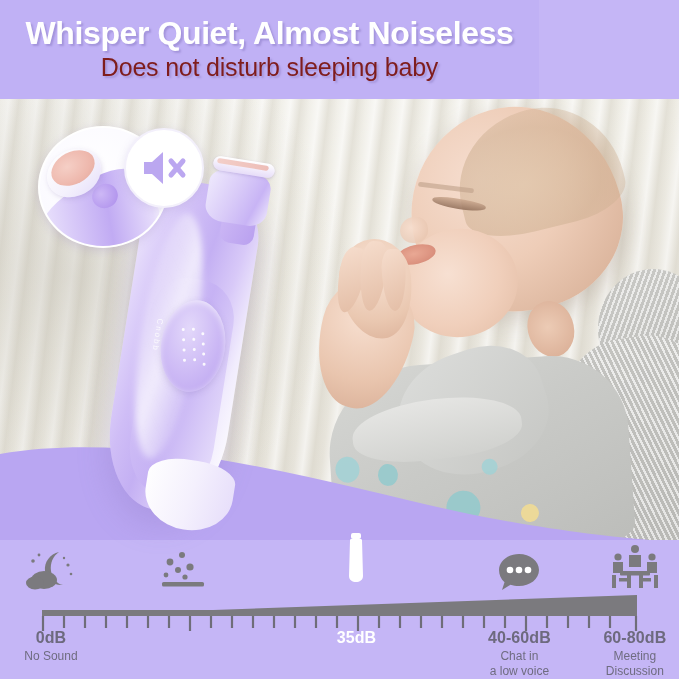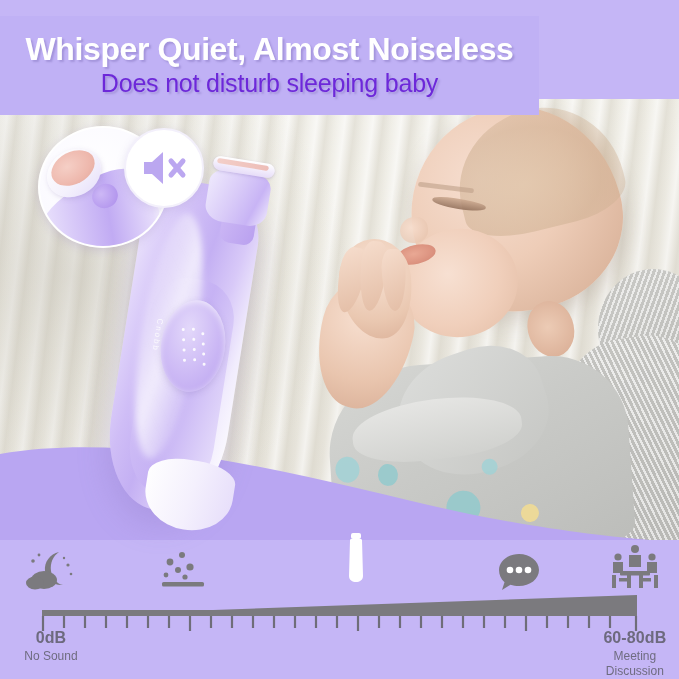--- a/index.html
+++ b/index.html
@@ -11,35 +11,35 @@
   }
   #stage {
     position: relative;
     width: 679px; height: 679px;
     background: #c5b6f6;
     overflow: hidden;
   }
 
   
   #header {
-    position: absolute; left: 0; top: 16px;
+    position: absolute; left: 0; top: 0;
     width: 539px; height: 99px;
     background: #c0b1f5;
     display: flex; flex-direction: column;
     align-items: center; justify-content: center;
     z-index: 40;
   }
   #headline {
     font-size: 32px; font-weight: bold; color: #ffffff;
     letter-spacing: -0.4px; line-height: 1.04;
     text-shadow: 2px 2px 2px rgba(120,104,180,0.40);
     white-space: nowrap;
   }
   #subheadline {
-    font-size: 25px; font-weight: normal; color: #6d28d9;
+    font-size: 25px; font-weight: normal; color: #7f1d1d;
     letter-spacing: -0.2px; line-height: 1.1; margin-top: 4px;
     text-shadow: 2px 2px 2px rgba(120,104,180,0.38);
     white-space: nowrap;
   }
 
   
   #photo {
     position: absolute; left: 0; top: 99px;
     width: 679px; height: 441px;
     overflow: hidden;
@@ -564,22 +564,27 @@
 
     <div class="labels">
 
       <div class="lab" style="left:7.5%;">
         <div class="db">0dB</div>
         <div class="desc">No Sound</div>
       </div>
 
 
       <div class="lab highlight" style="left:52.5%;">
-      </div>
-
+        <div class="db">35dB</div>
+      </div>
+
+      <div class="lab" style="left:76.5%;">
+        <div class="db">40-60dB</div>
+        <div class="desc">Chat in<br>a low voice</div>
+      </div>
 
       <div class="lab" style="left:93.5%;">
         <div class="db">60-80dB</div>
         <div class="desc">Meeting<br>Discussion</div>
       </div>
 
     </div>
   </div>
 
 </div>

